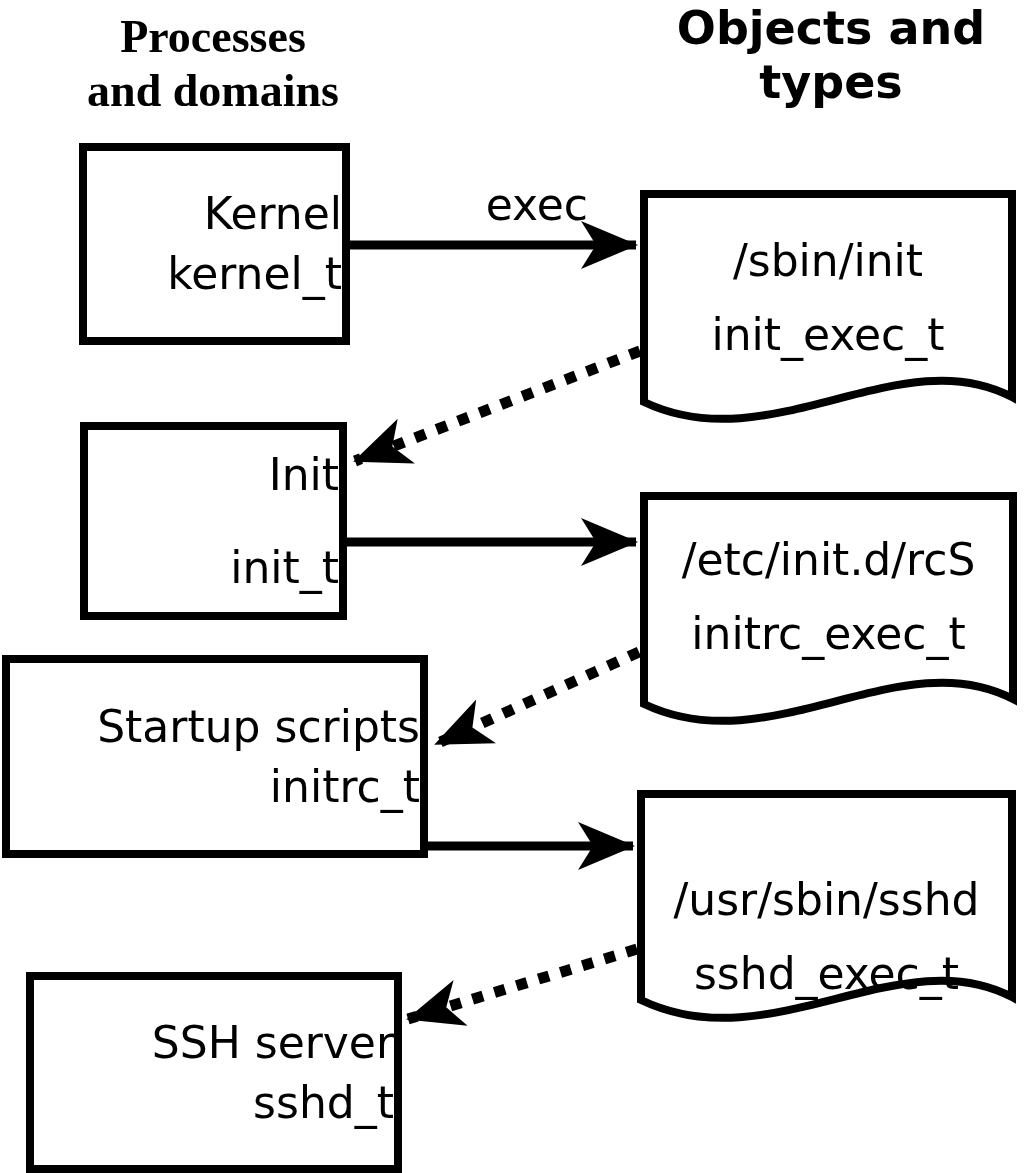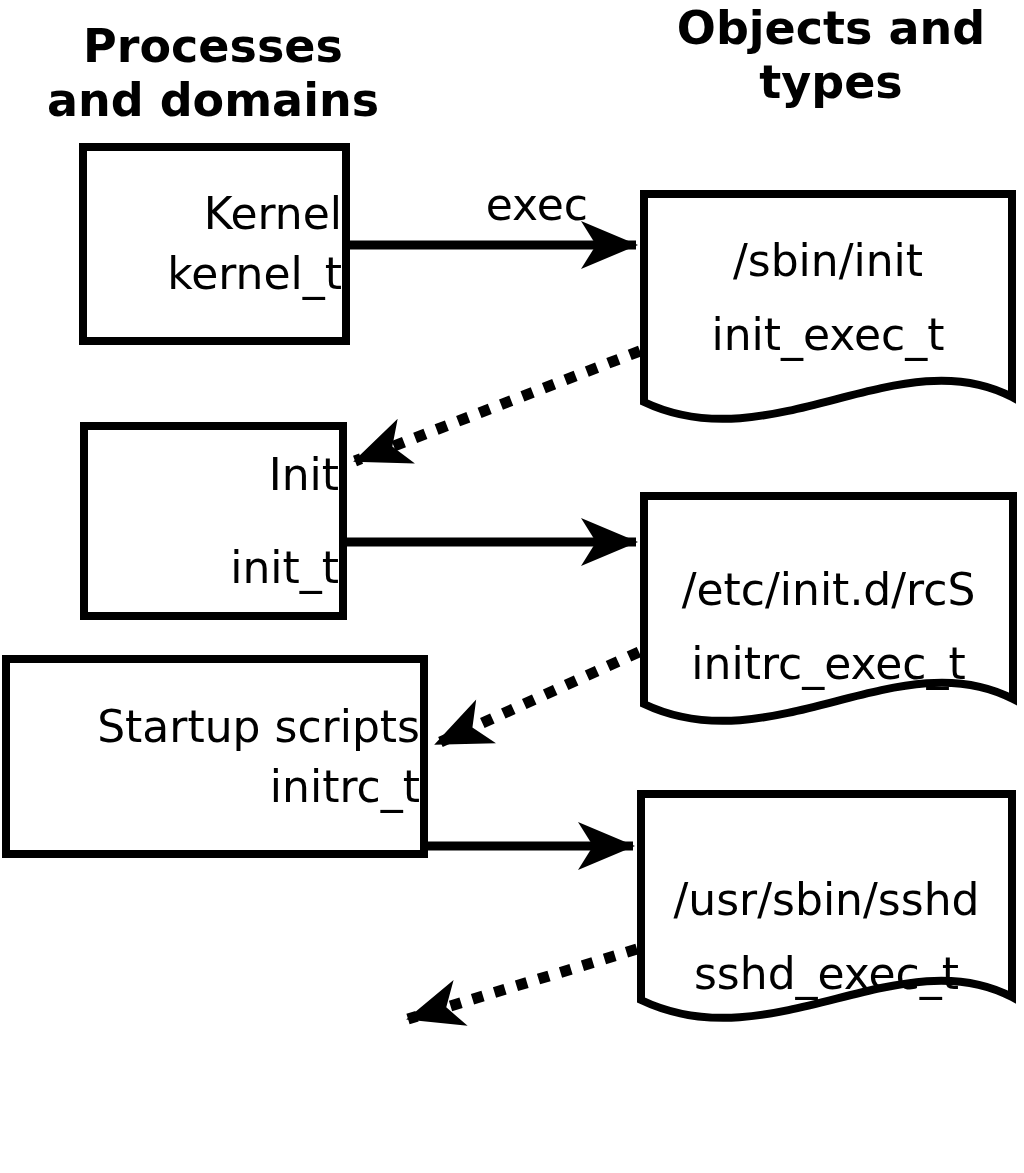--- a/index.html
+++ b/index.html
@@ -14,21 +14,21 @@
   }
   .heading {
     position: absolute;
     text-align: center;
     font-weight: bold;
     font-size: 46px;
     line-height: 54px;
     z-index: 3;
   }
   .heading span { display: block; }
-  .heading-left  { left: 0px;   top: 19px; width: 426px; }
+  .heading-left  { left: 0px;   top: 10px; width: 426px; font-family: Liberation Serif, serif; }
   .heading-right { left: 640px; top: 1px; width: 382px; }
 
   .pbox {
     position: absolute;
     box-sizing: border-box;
     border: 8px solid #000000;
     background: #ffffff;
     display: flex;
     flex-direction: column;
     align-items: flex-end;
@@ -54,21 +54,21 @@
 
   .doctext {
     position: absolute;
     text-align: center;
     font-size: 44px;
     line-height: 62px;
     z-index: 3;
   }
   .doctext span { display: block; margin-top: 12px; }
   .doctext-1 { left: 644px; top: 218px; width: 368px; }
-  .doctext-2 { left: 644px; top: 547px; width: 369px; }
+  .doctext-2 { left: 644px; top: 517px; width: 369px; }
   .doctext-3 { left: 641px; top: 857px; width: 371px; }
 
   .edge-label {
     position: absolute;
     left: 408px; top: 182px; width: 180px;
     text-align: right;
     font-size: 44px;
     line-height: 46px;
     z-index: 3;
   }
@@ -91,20 +91,24 @@
     <span>Kernel</span>
     <span>kernel_t</span>
   </div>
   <div class="pbox pbox-init">
     <span>Init</span>
     <span>init_t</span>
   </div>
   <div class="pbox pbox-initrc">
     <span>Startup scripts</span>
     <span>initrc_t</span>
+  </div>
+  <div class="pbox pbox-sshd">
+    <span>SSH server</span>
+    <span>sshd_t</span>
   </div>
 
   <svg class="layer" viewBox="0 0 1024 1173">
     <defs>
       <marker id="arrowhead" viewBox="0 0 60 50" markerWidth="60" markerHeight="50" refX="57" refY="25" orient="auto" markerUnits="userSpaceOnUse">
         <path d="M 2,1 L 59,25 L 2,49 L 17,25 Z" fill="#000000"></path>
       </marker>
     </defs>
 
     <path d="M 644,194 L 1012,194 L 1012,397 C 900,338 770,462 644,402 Z" fill="#ffffff" stroke="#000000" stroke-width="8"></path>

